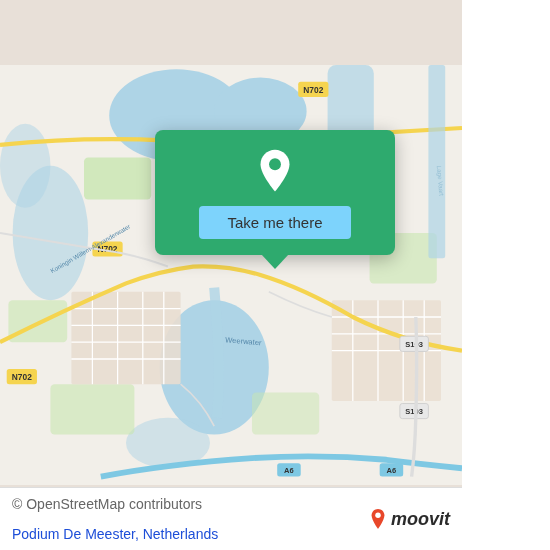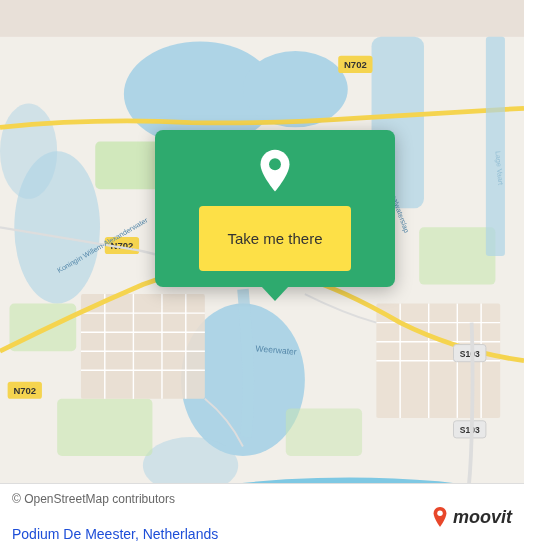--- a/index.html
+++ b/index.html
@@ -5,21 +5,21 @@
     * { margin: 0; padding: 0; box-sizing: border-box; }
     body {
       width: 550px;
       height: 550px;
       overflow: hidden;
       font-family: Arial, sans-serif;
       position: relative;
     }
 
     #map-container {
-      width: 524px;
+      width: 462px;
       height: 550px;
       position: relative;
       background: #e8e0d8;
       overflow: hidden;
     }
 
     
     #map-svg {
       position: absolute;
       top: 0; left: 0;
@@ -53,25 +53,25 @@
       border-top: 15px solid #2eaa6e;
     }
 
     .pin-icon {
       width: 46px;
       height: 46px;
       margin-bottom: 12px;
     }
 
     #take-me-btn {
-      background: #fde047;
+      background: #7dd3fc;
       color: #333;
       border: none;
       border-radius: 4px;
-      padding: 24px 28px;
+      padding: 8px 28px;
       font-size: 15px;
       font-weight: 500;
       cursor: pointer;
       white-space: nowrap;
     }
 
     
     #bottom-bar {
       position: absolute;
       bottom: 0;
@@ -85,23 +85,23 @@
       border-top: 1px solid #ddd;
       z-index: 20;
     }
 
     #location-info {
       display: flex;
       flex-direction: column;
     }
 
     #osm-credit {
-      font-size: 12px;
+      font-size: 14px;
       color: #666;
-      margin-bottom: 20px;
+      margin-bottom: 14px;
     }
 
     #location-name {
       font-size: 14px;
       color: #1d4ed8;
       font-weight: 400;
     }
 
     #moovit-logo {
       display: flex;

